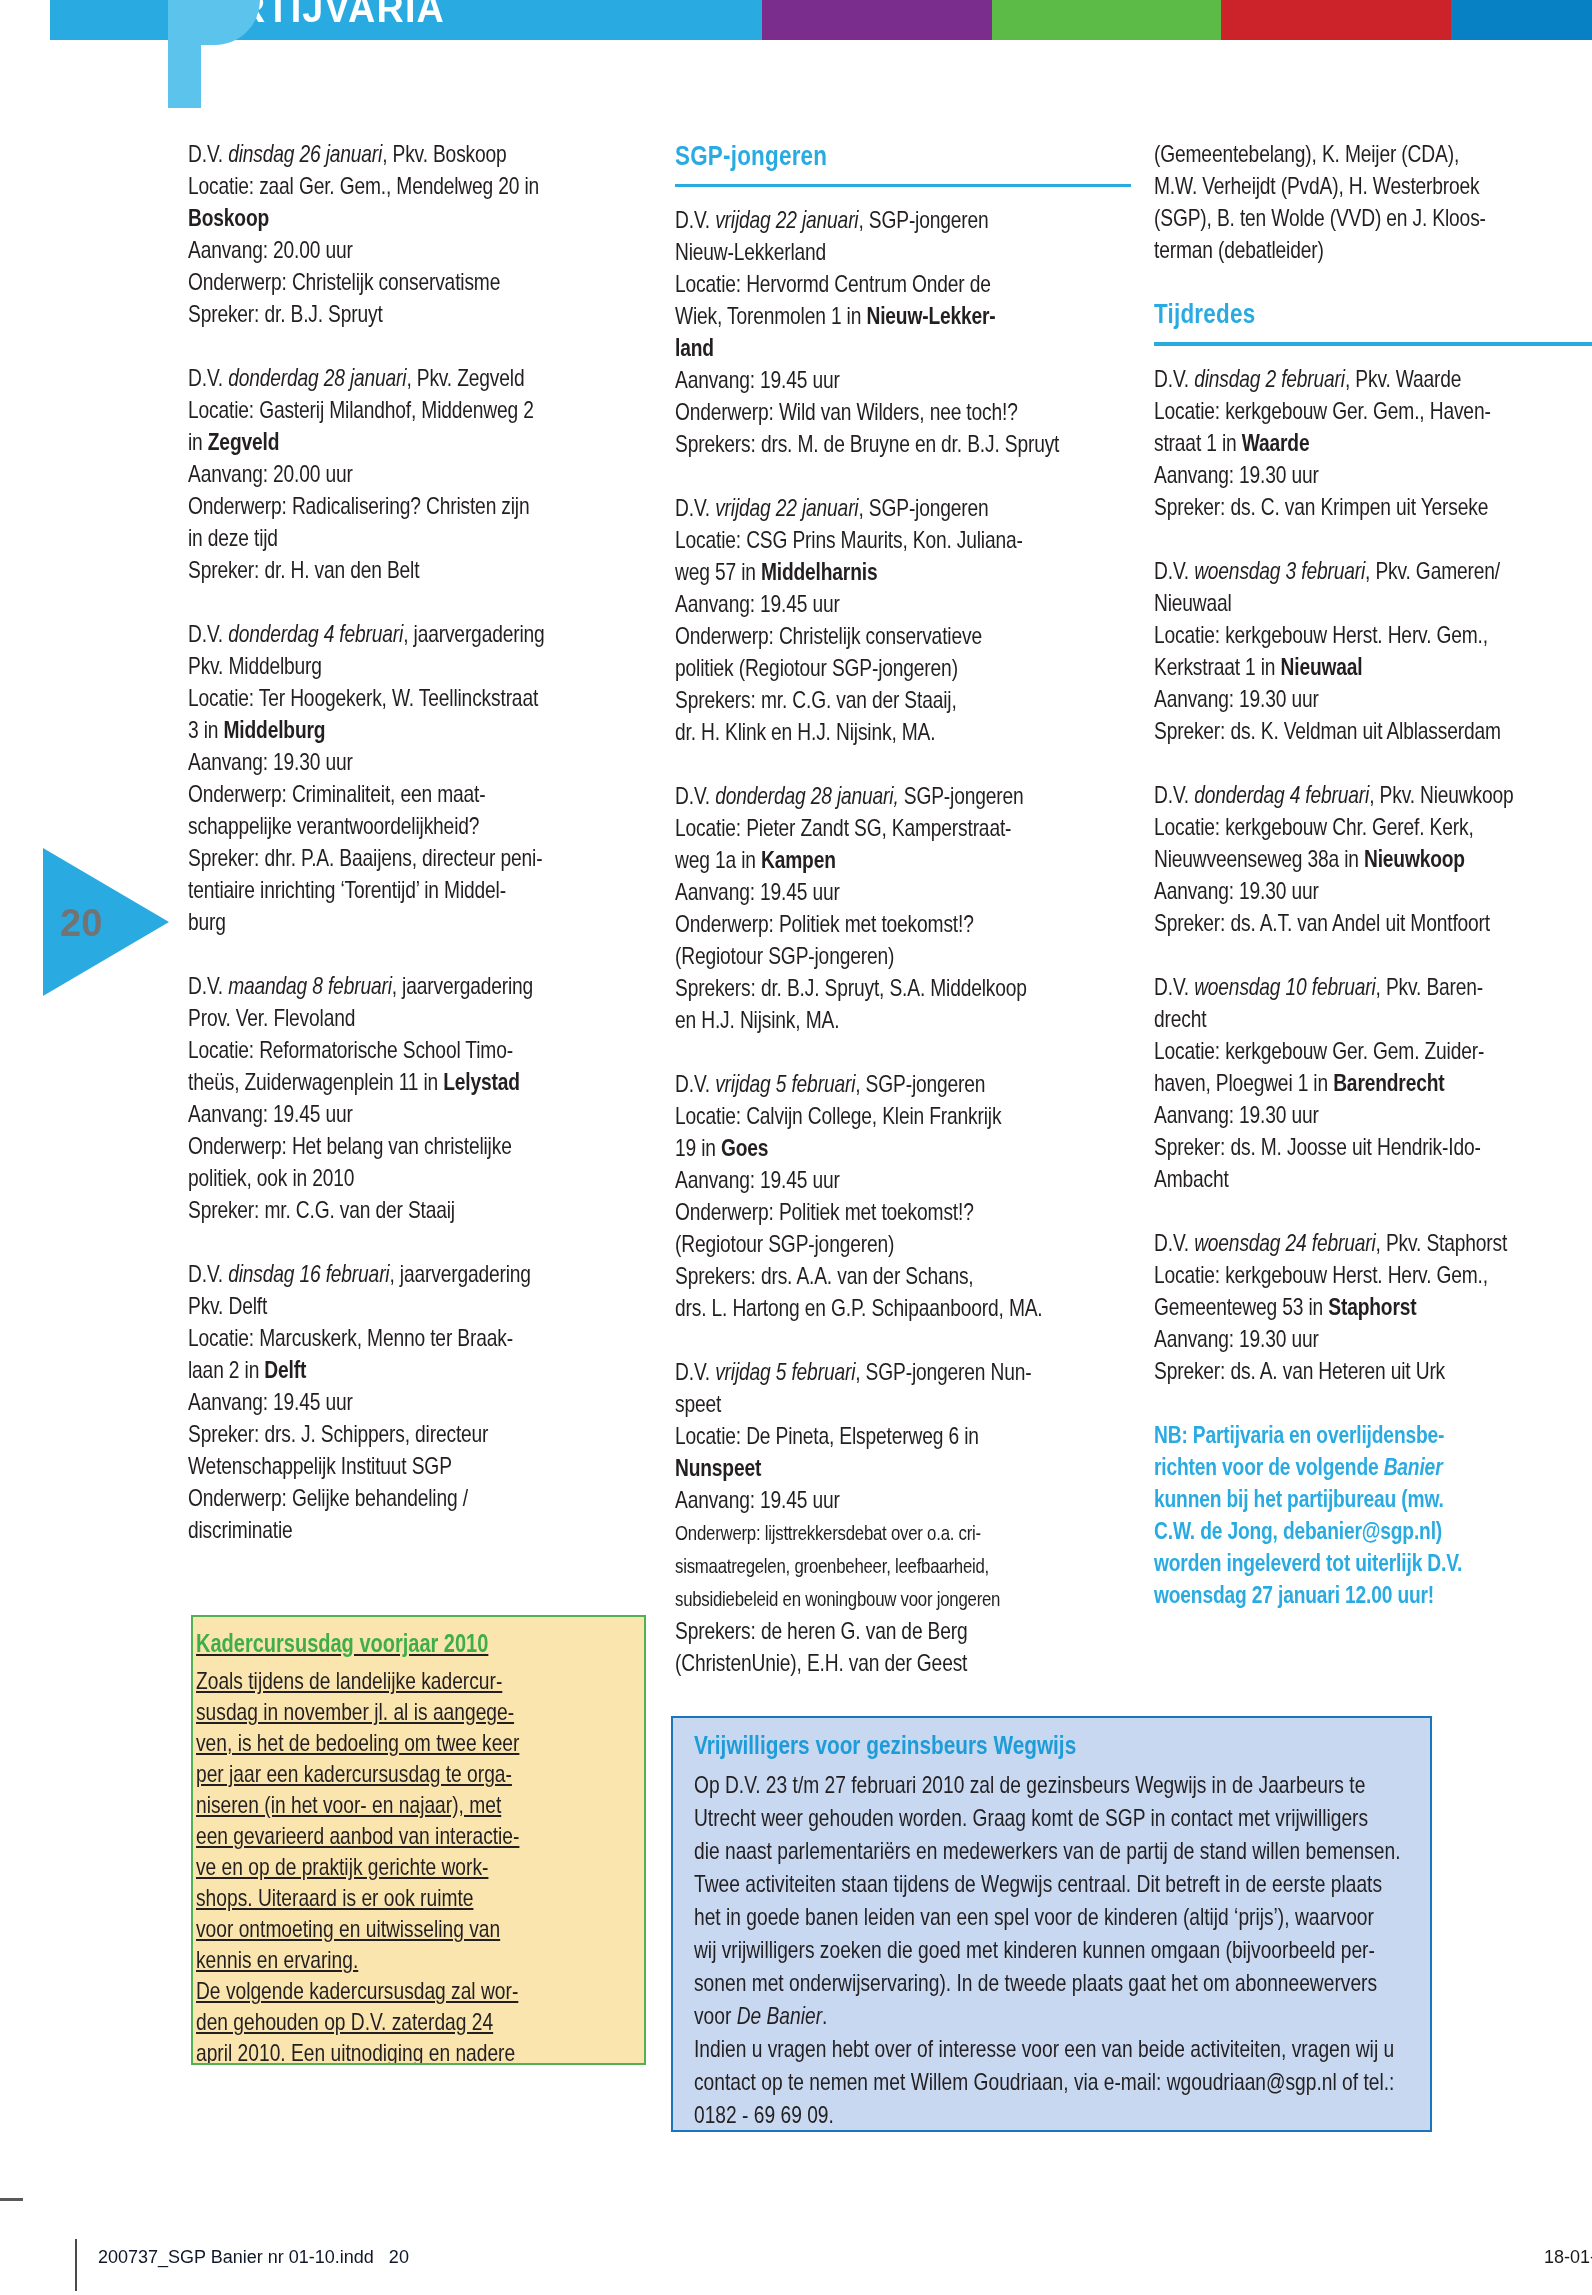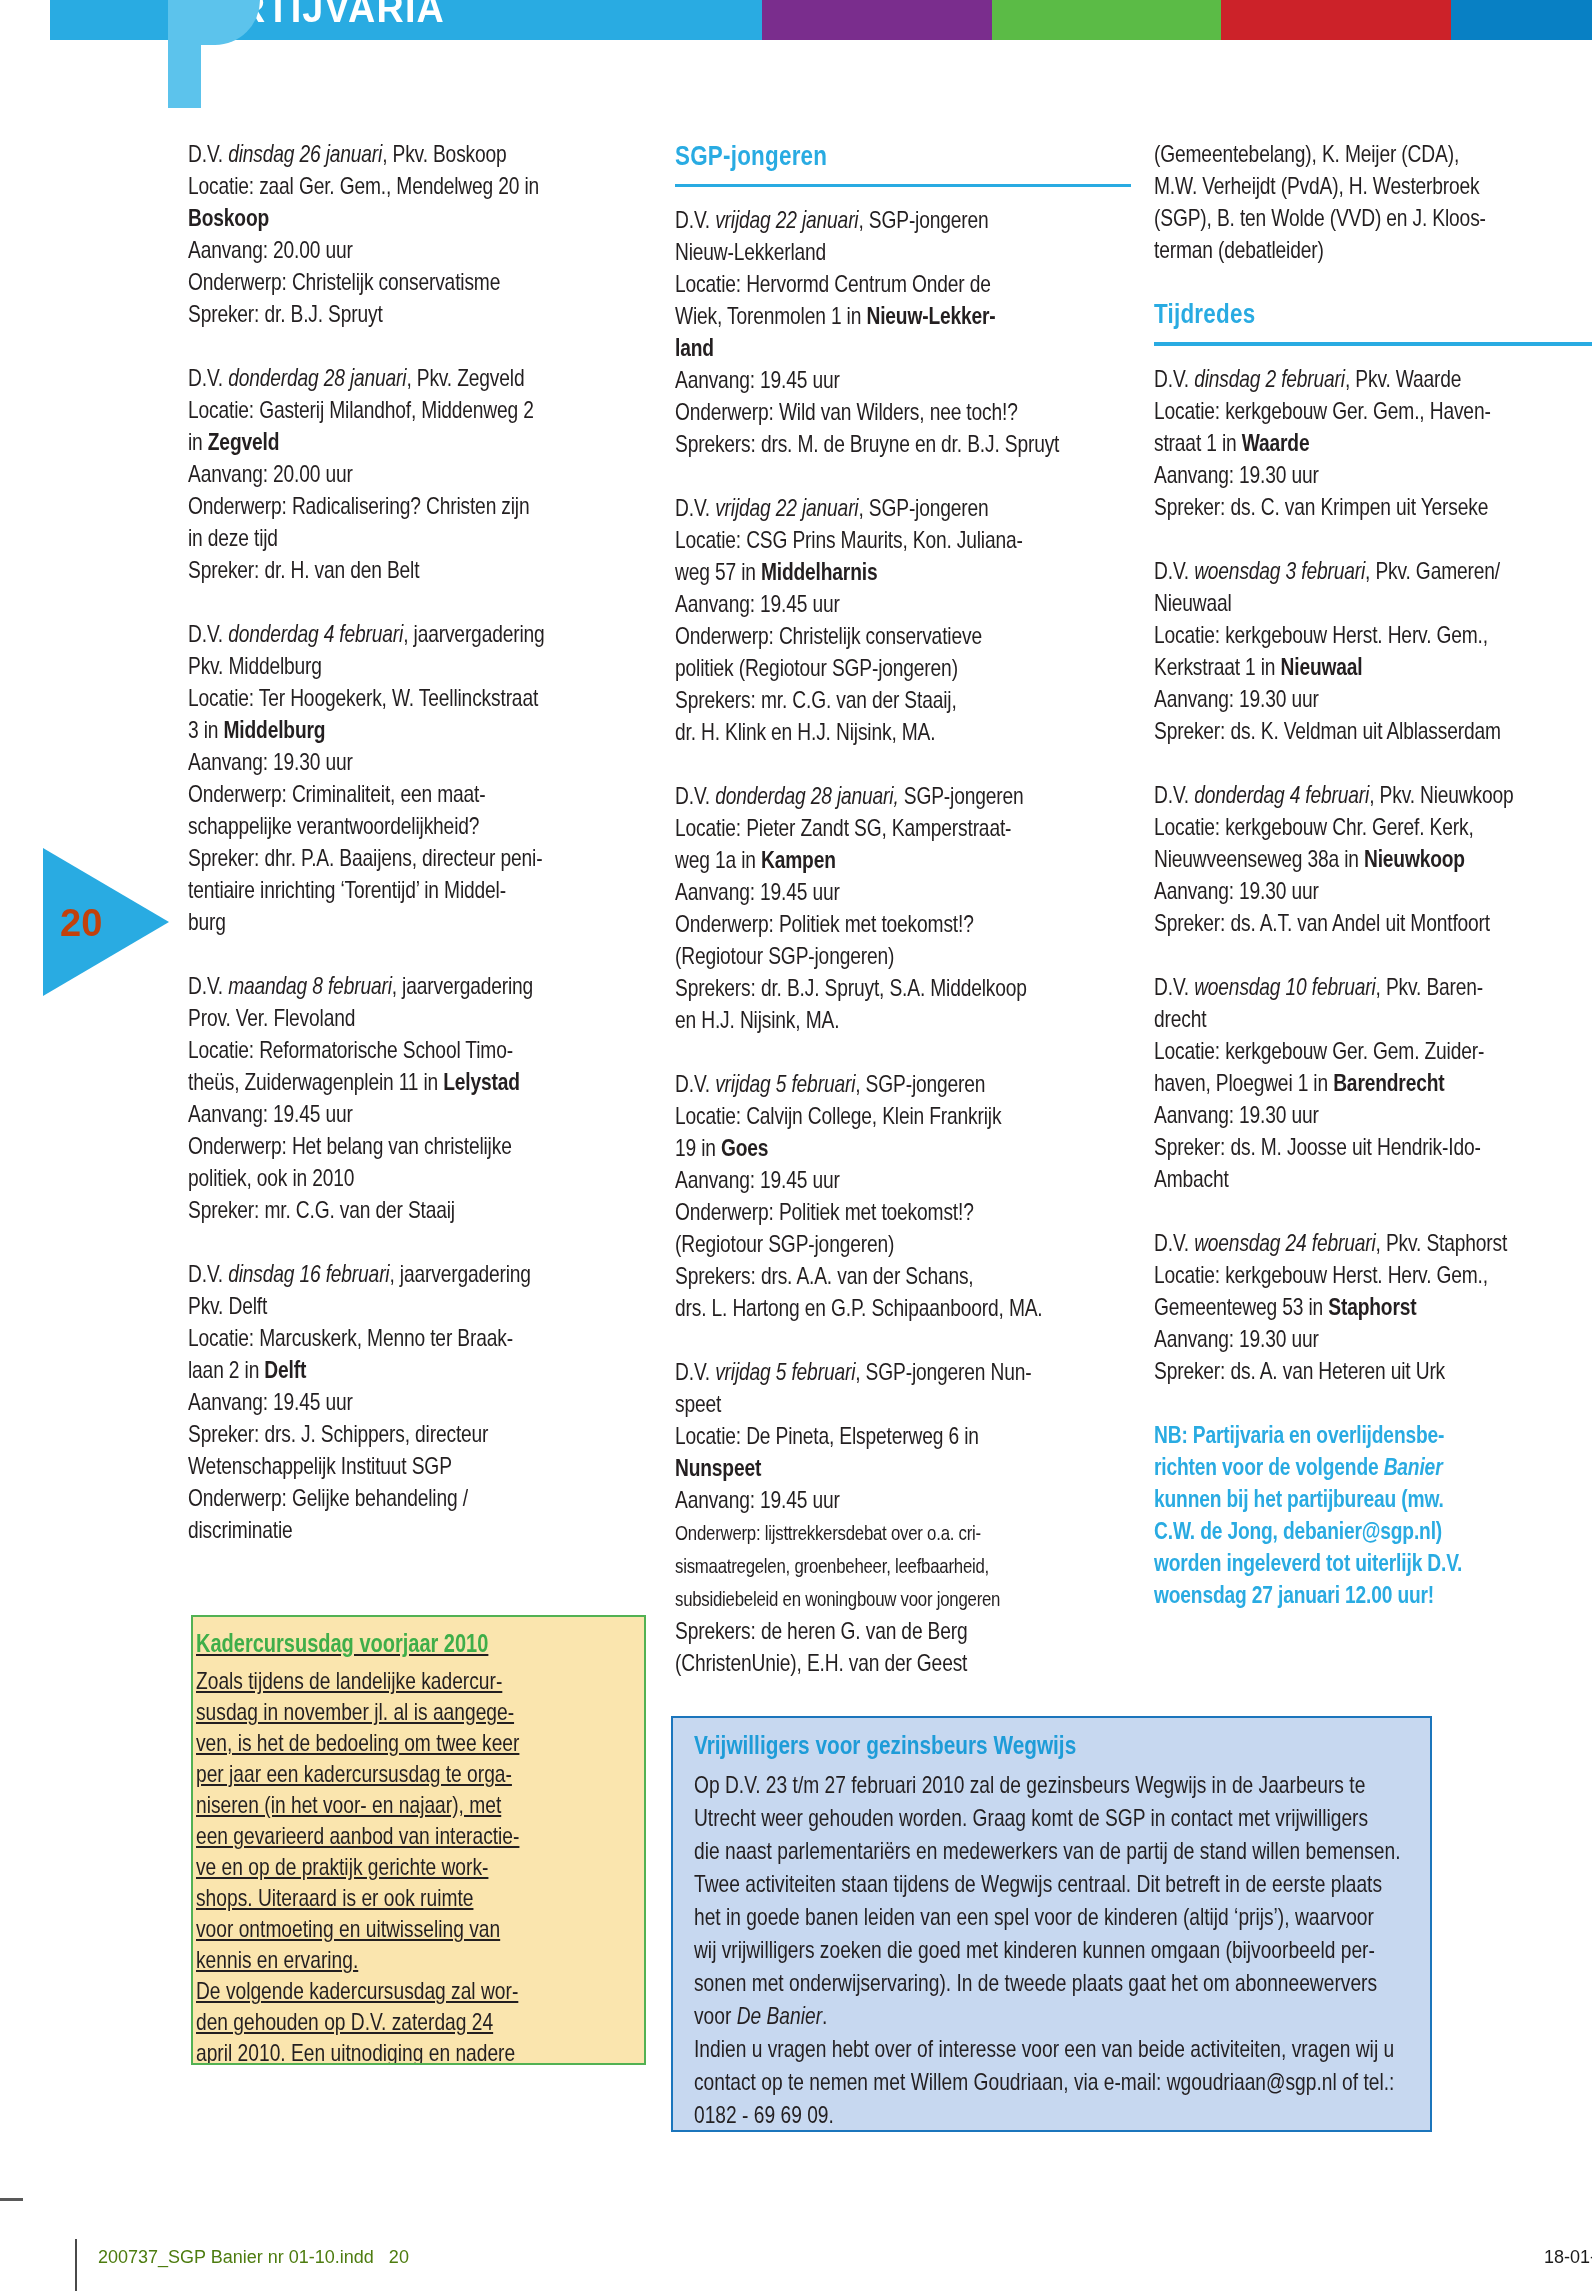--- a/index.html
+++ b/index.html
@@ -16,21 +16,21 @@
   .seg{position:absolute;top:0;height:40px;}
   .seg-purple{left:762px;width:230px;background:#7a2d8d;}
   .seg-green{left:992px;width:230px;background:#5bbb46;}
   .seg-red{left:1221px;width:230px;background:#cc2229;}
   .seg-blue{left:1451px;width:142px;background:#0880c4;}
   .p-logo-stem{position:absolute;left:168px;top:0;width:33px;height:108px;background:#5cc3ec;}
   .p-logo-bowl{position:absolute;left:168px;top:0;width:92px;height:45px;background:#5cc3ec;border-bottom-right-radius:45px;}
   
   .page-tab{position:absolute;left:43px;top:848px;width:0;height:0;
     border-top:74px solid transparent;border-bottom:74px solid transparent;border-left:126px solid #29abe2;}
-  .page-num{position:absolute;left:60px;top:902px;color:#c2410c;font-weight:bold;font-size:38px;}
+  .page-num{position:absolute;left:60px;top:902px;color:#737373;font-weight:bold;font-size:38px;}
   
   .col{position:absolute;top:138px;width:570px;transform:scaleX(0.8);transform-origin:0 0;
     font-size:24px;line-height:32px;letter-spacing:-0.2px;}
   .col-1{left:188px;}
   .col-2{left:675px;}
   .col-3{left:1154px;}
   .col-heading{font-size:28px;font-weight:bold;color:#29abe2;letter-spacing:0.3px;margin:1.7px 0 12px 0;}
   .col-rule{height:3.5px;background:#29abe2;width:570px;margin:0 0 17.3px 0;}
   .entry{white-space:pre-line;margin:0 0 32px 0;}
   .run-r{}
@@ -46,21 +46,21 @@
   .yellow-title{font-size:25px;font-weight:bold;color:#3fae49;margin:0 0 7px 0;}
   .yellow-body{font-size:24px;line-height:31px;white-space:pre-line;}
   .blue-box{position:absolute;left:671px;top:1716px;width:761px;height:416px;box-sizing:border-box;
     background:#c7d8f0;border:2.6px solid #1b75bc;padding:12px 0 0 21px;overflow:hidden;}
   .blue-inner{width:1096px;transform:scaleX(0.8);transform-origin:0 0;}
   .blue-title{font-size:26px;font-weight:bold;color:#1e9cd8;margin:0 0 7px 0;}
   .blue-body{font-size:24px;line-height:33px;white-space:pre-line;}
   
   .crop-dash{position:absolute;left:0;top:2198px;width:23px;height:2.6px;background:#595959;}
   .crop-line{position:absolute;left:75px;top:2239px;width:1.7px;height:52px;background:#4a4a4a;}
-  .footer-left{position:absolute;left:98px;top:2247px;font-size:18px;color:#4d7c0f;white-space:pre;text-align:right;}
+  .footer-left{position:absolute;left:98px;top:2247px;font-size:18px;color:#0f172a;white-space:pre;text-align:right;}
   .footer-right{position:absolute;left:1544px;top:2247px;font-size:18px;color:#1a1a1a;white-space:pre;}
 </style>
 </head>
 <body>
 
 <div class="topbar">
   <h1 class="topbar-title">PARTIJVARIA</h1>
 </div>
 <div class="seg seg-purple"></div>
 <div class="seg seg-green"></div>

